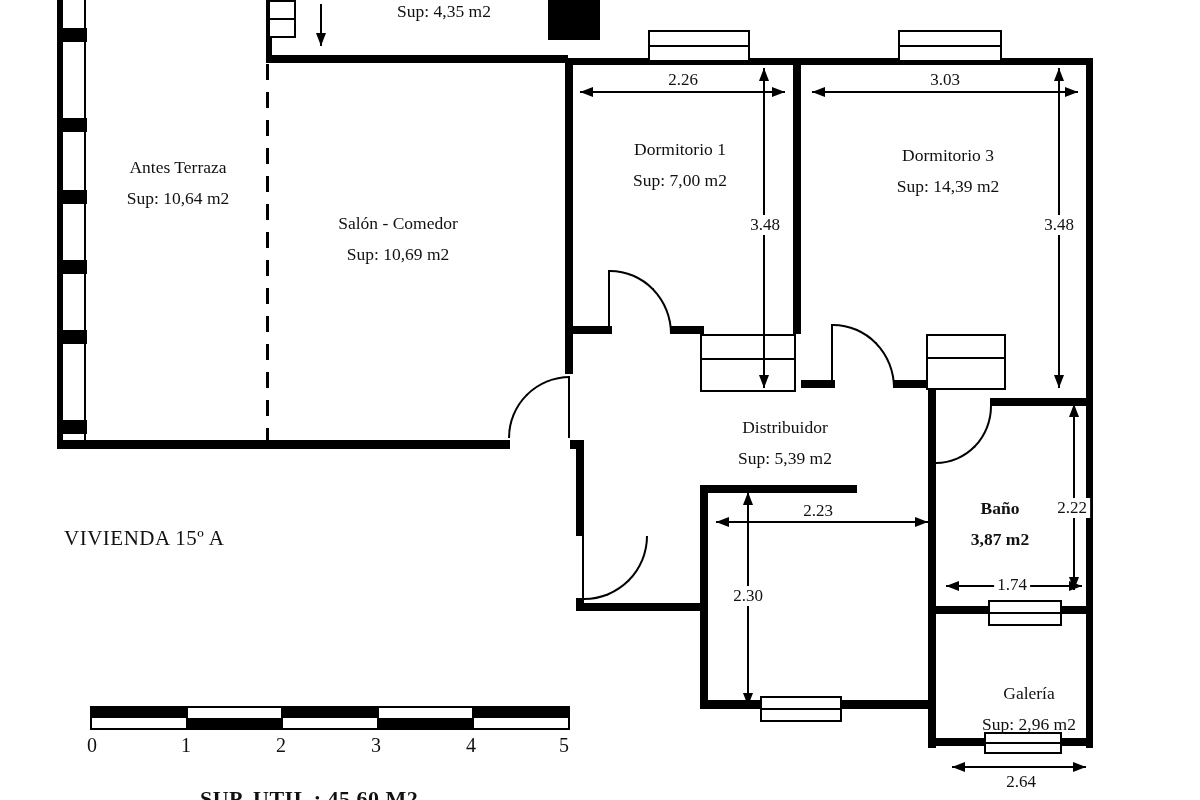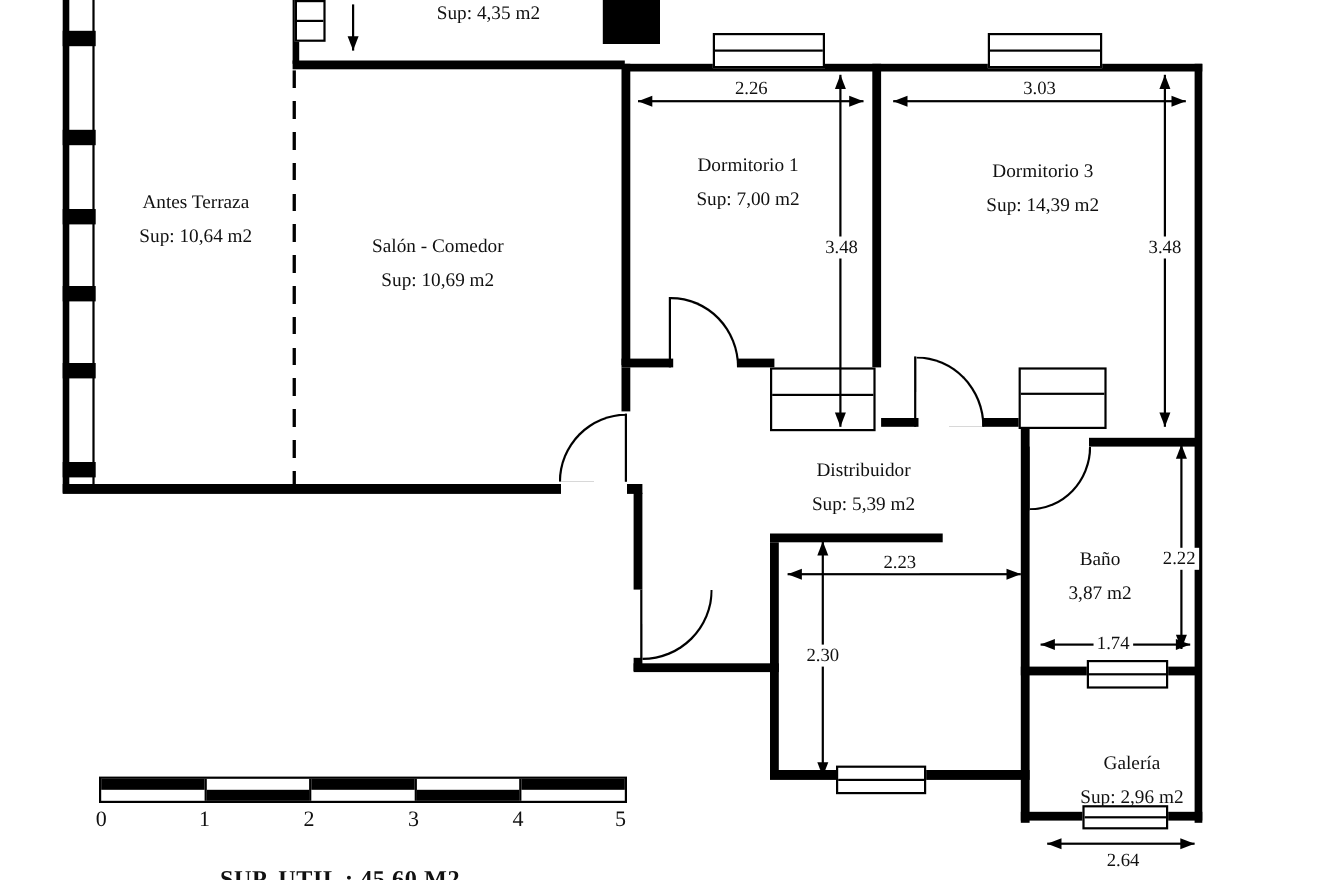--- a/index.html
+++ b/index.html
@@ -185,21 +185,21 @@
     <div class="line-h"></div>
     <div class="ah left"></div>
     <div class="ah right"></div>
   </div>
   <div class="dim-label" style="left:1021px;top:772px;background:transparent;">2.64</div>
 
   <div class="room-label" style="left:444px;top:-4px;">
     <div>Sup: 4,35 m2</div>
   </div>
 
-  <div class="room-label" style="left:178px;top:168px;">
+  <div class="room-label" style="left:178px;top:152px;">
     <div>Antes Terraza</div>
     <div>Sup: 10,64 m2</div>
   </div>
 
   <div class="room-label" style="left:398px;top:208px;">
     <div>Salón - Comedor</div>
     <div>Sup: 10,69 m2</div>
   </div>
 
   <div class="room-label" style="left:680px;top:134px;">
@@ -210,31 +210,32 @@
   <div class="room-label" style="left:948px;top:140px;">
     <div>Dormitorio 3</div>
     <div>Sup: 14,39 m2</div>
   </div>
 
   <div class="room-label" style="left:785px;top:412px;">
     <div>Distribuidor</div>
     <div>Sup: 5,39 m2</div>
   </div>
 
-  <div class="room-label" style="left:1000px;top:493px;">
+  <div class="room-label" style="left:1000px;top:493px;font-weight:bold;">
     <div>Baño</div>
     <div>3,87 m2</div>
   </div>
 
 
   <div class="room-label" style="left:1029px;top:678px;">
     <div>Galería</div>
     <div>Sup: 2,96 m2</div>
   </div>
 
+  <div class="title" style="left:64px;top:526px;">VIVIENDA 15º A</div>
   <div class="footer" style="left:200px;top:786px;">SUP. UTIL : 45,60 M2</div>
 
   <div class="scalebar">
     <div class="seg">
         <div class="top"></div>
         <div class="bot"></div>
       </div>
     <div class="seg">
         <div class="top"></div>
         <div class="bot"></div>

